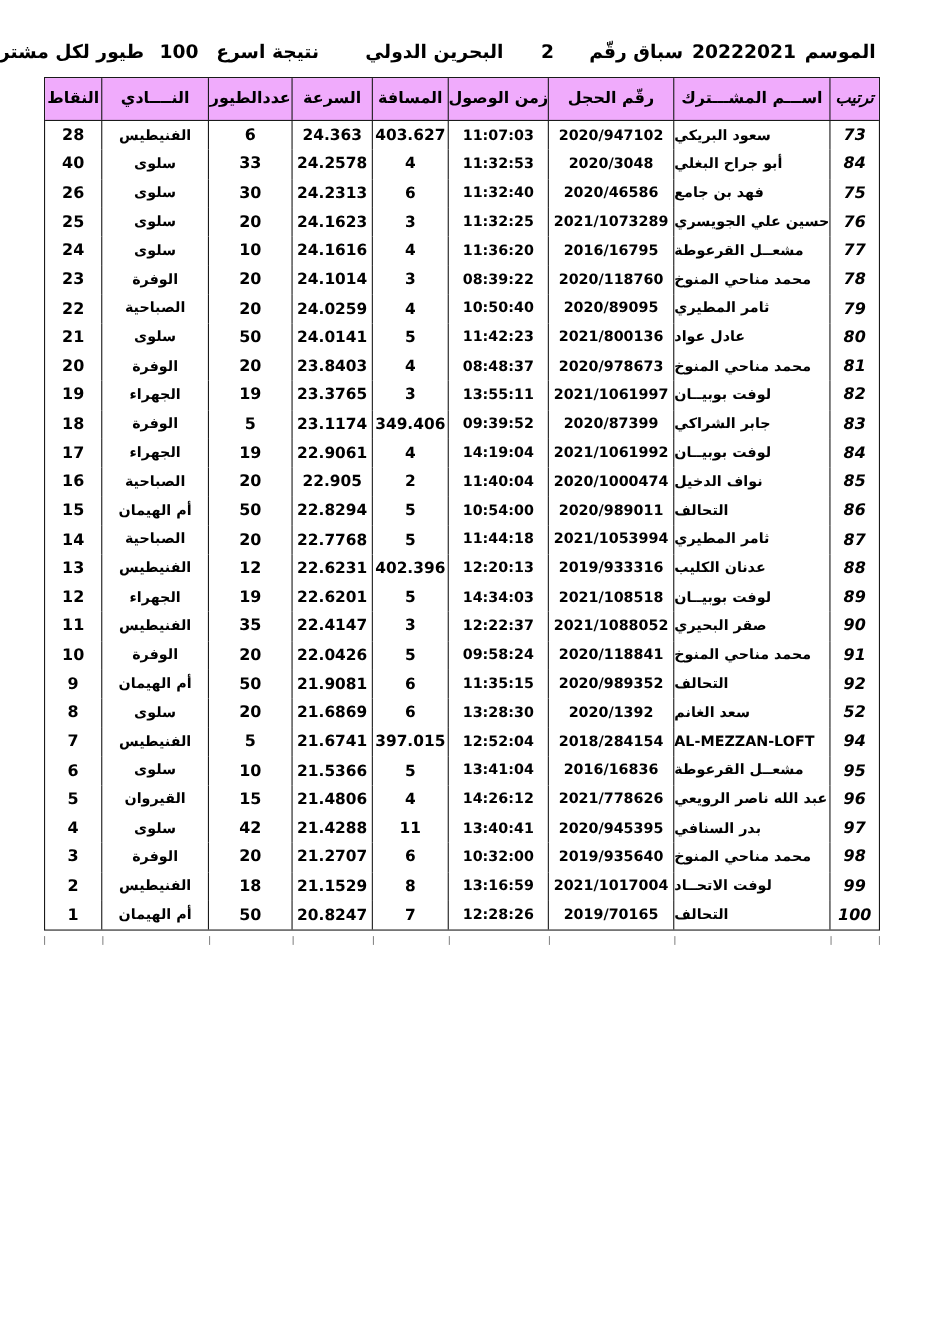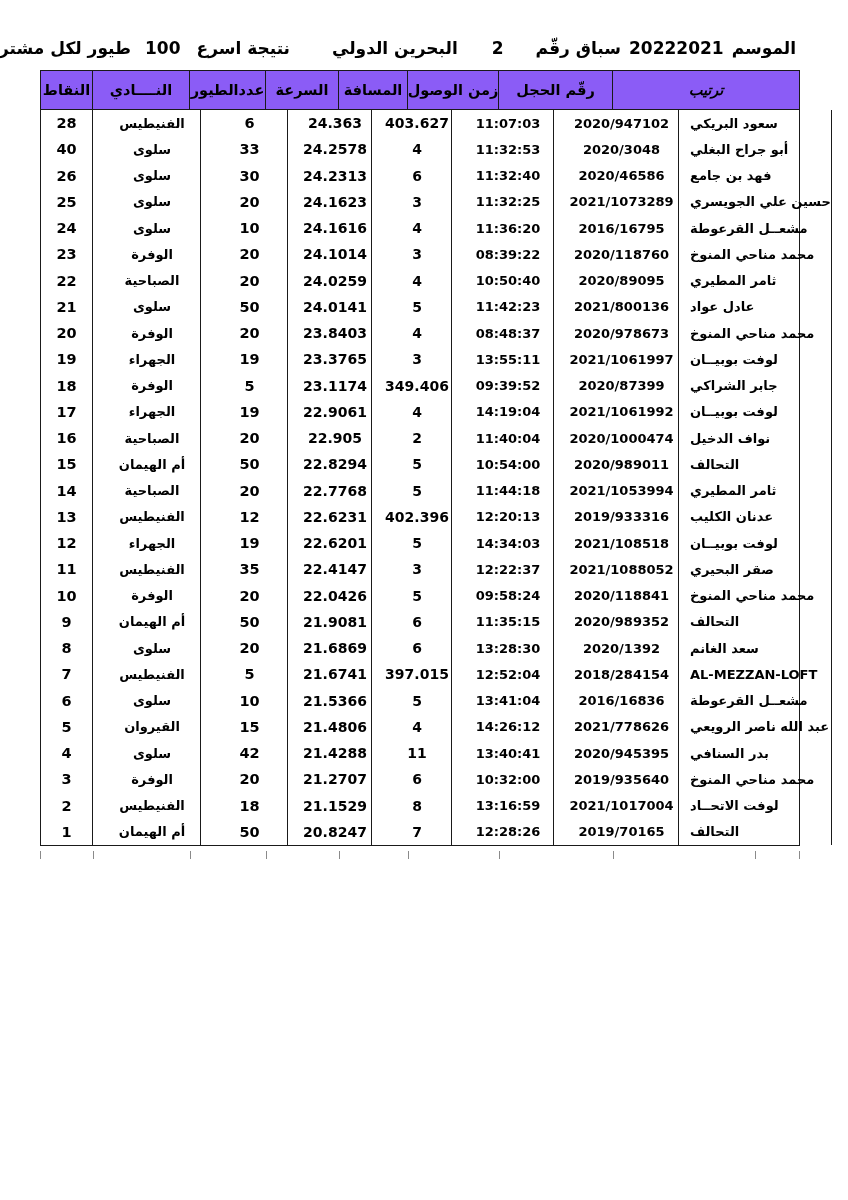--- a/index.html
+++ b/index.html
@@ -20,22 +20,22 @@
   .t-result-label{margin-right:42px !important;}
   .t-result-count{margin-right:16px !important;}
   .t-result-suffix{margin-right:14px !important;}
   .t-num{font-family:"DejaVu Sans",sans-serif;direction:ltr;unicode-bidi:embed;}
   
   .race-table{
     position:absolute;left:40px;top:70px;width:760px;
     border:1px solid #1a1a1a;box-sizing:border-box;background:#fff;
   }
   .trow{display:flex;direction:ltr;align-items:stretch;}
-  .thead{height:38px;background:#8b5cf6;border-bottom:1px solid #1a1a1a;}
-  .tbody .trow{height:26.25px;gap:11px;}
+  .thead{height:38px;background:#f0abfc;border-bottom:1px solid #1a1a1a;}
+  .tbody .trow{height:26.25px;}
   .cell{
     box-sizing:border-box;flex:0 0 auto;
     display:flex;align-items:center;justify-content:center;
     overflow:hidden;white-space:nowrap;
     border-right:1px solid #1a1a1a;
     font-weight:bold;
   }
   .cell:last-child{border-right:none;flex:1 1 auto;font-style:italic;}
   
   .c-points  {width:52px;}
@@ -77,20 +77,21 @@
 
 <div class="race-table">
   <div class="trow thead">
     <div class="cell c-points">النقاط</div>
     <div class="cell c-club">النــــادي</div>
     <div class="cell c-pigeons">عددالطيور</div>
     <div class="cell c-speed">السرعة</div>
     <div class="cell c-distance">المسافة</div>
     <div class="cell c-arrival">زمن الوصول</div>
     <div class="cell c-ring">رقّم الحجل</div>
+    <div class="cell c-name">اســـم المشـــترك</div>
     <div class="cell c-rank">ترتيب</div>
   </div>
   <div class="tbody" id="tbody">
       <div class="trow">
         <div class="cell c-points">28</div>
         <div class="cell c-club">الفنيطيس</div>
         <div class="cell c-pigeons">6</div>
         <div class="cell c-speed">24.363</div>
         <div class="cell c-distance">403.627</div>
         <div class="cell c-arrival">11:07:03</div>

